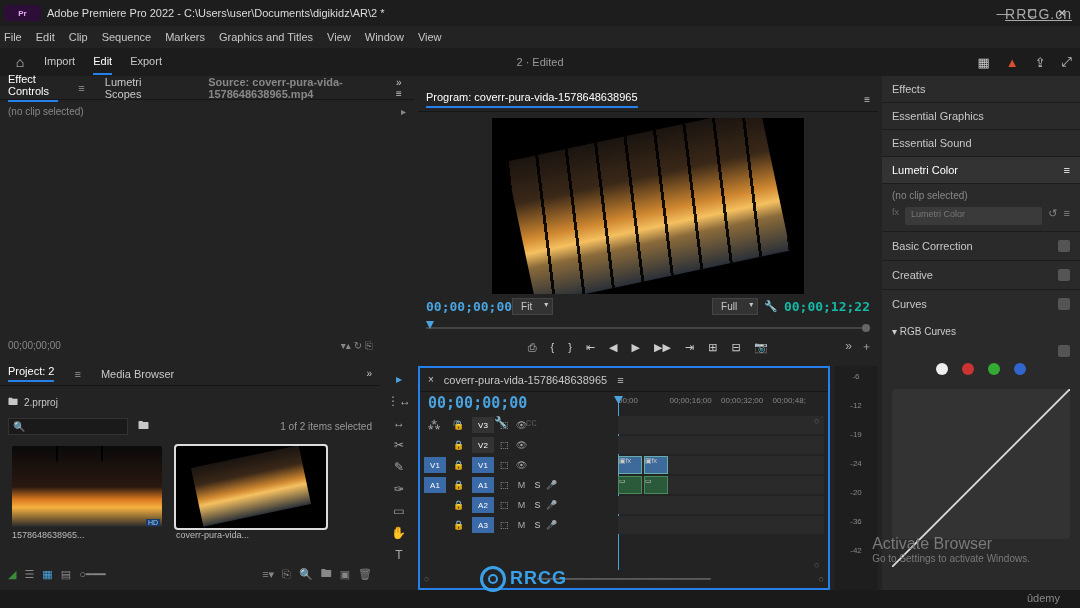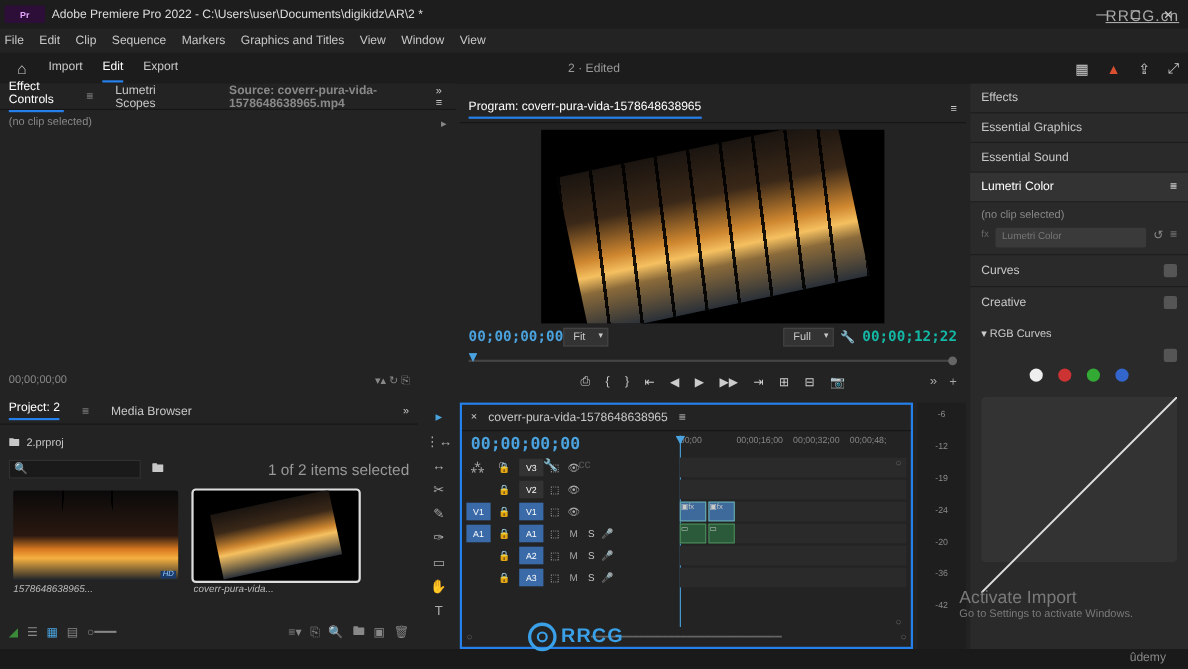--- a/index.html
+++ b/index.html
@@ -71,23 +71,23 @@
 .curvebox svg { position: absolute; inset: 0; }
 .colordots { display: flex; gap: 14px; justify-content: center; padding: 6px; }
 .colordots .dot { width: 12px; height: 12px; border-radius: 50%; }
 
 
 .project-panel { left: 0; top: 286px; width: 380px; height: 226px; }
 .project-body { padding: 4px 8px; }
 .project-body .bin { display: flex; align-items: center; gap: 6px; padding: 4px 0; font-size: 10px; }
 .project-body .search { display: flex; justify-content: space-between; align-items: center; padding: 2px 0 6px; }
 .project-body .search input { width: 120px; background: #1a1a1a; border: 1px solid #333; color: #ccc; padding: 2px 4px; font-size: 10px; }
-.project-body .count { font-size: 14px; color: #999; margin-left: 38px; }
+.project-body .count { font-size: 10px; color: #999; margin-left: 38px; }
 .thumbs { display: flex; gap: 16px; padding: 4px 4px 10px; }
-.thumb { width: 148px; font-style: italic; }
+.thumb { width: 148px; }
 .thumb .img { width: 150px; height: 82px; background: #000; position: relative; overflow: hidden; border-radius: 2px; }
 .thumb.selected .img { outline: 2px solid #ddd; }
 .thumb .sunset1 { background: linear-gradient(to bottom, #0a0a0a 0%, #2a1810 50%, #d87820 65%, #f5b040 75%, #1a2028 100%); }
 .thumb .sunset1::before { content:""; position:absolute; inset:0; background: radial-gradient(2px 40px at 30% 0, #000 40%, transparent 50%), radial-gradient(2px 40px at 60% 0, #000 40%, transparent 50%); }
 .thumb .sunset2 { background: #000; }
 .thumb .sunset2 .inner { position:absolute; width:110px; height:60px; left:20px; top:10px; transform:rotate(-12deg); background: linear-gradient(to bottom,#1a1410 0%,#3a2818 30%,#d08830 55%,#f5c060 65%,#2a3038 100%); }
 .thumb .label { font-size: 9px; padding: 2px 0; color: #bbb; overflow: hidden; text-overflow: ellipsis; white-space: nowrap; }
 .thumb .badge { position: absolute; bottom: 2px; right: 2px; background: #1a3a6a; color: #9cf; font-size: 7px; padding: 0 2px; }
 .project-toolbar { position: absolute; bottom: 4px; left: 8px; right: 8px; display: flex; gap: 8px; align-items: center; font-size: 11px; color: #888; }
 .project-toolbar .sp { flex: 1; }
@@ -238,25 +238,29 @@
     <div class="rlumetri">
       <div style="font-size:10px;color:#888">(no clip selected)</div>
       <div class="row">
         <span style="color:#666;font-size:9px">fx</span>
         <div class="field">Lumetri Color</div>
         <span class="reset">↺</span>
         <span class="reset">≡</span>
       </div>
     </div>
     <div class="rsec">
-        <span>Curves</span>
+        <span>Basic Correction</span>
         <span class="chk"></span>
       </div>
     <div class="rsec">
         <span>Creative</span>
+        <span class="chk"></span>
+      </div>
+    <div class="rsec">
+        <span>Curves</span>
         <span class="chk"></span>
       </div>
     <div class="rgbcurve">▾  RGB Curves</div>
     <div style="display:flex; justify-content:flex-end; padding:0 10px">
         <span class="chk"></span>
       </div>
     <div class="colordots">
       <div class="dot" style="background:#eee"></div>
       <div class="dot" style="background:#c33"></div>
       <div class="dot" style="background:#3a3"></div>
@@ -446,17 +450,17 @@
       <span>-36</span>
       <span>-42</span>
   </div>
 
 </div>
 
 <div class="statusbar"></div>
 
 <div class="watermark1">RRCG.cn</div>
 <div class="activate">
-  <div>Activate Import</div>
+  <div>Activate Browser</div>
   <div class="sub">Go to Settings to activate Windows.</div>
 </div>
 <div class="udemy">ûdemy</div>
 <div class="rrcg"><span class="o"></span><span>RRCG</span></div>
 
 </body></html>

